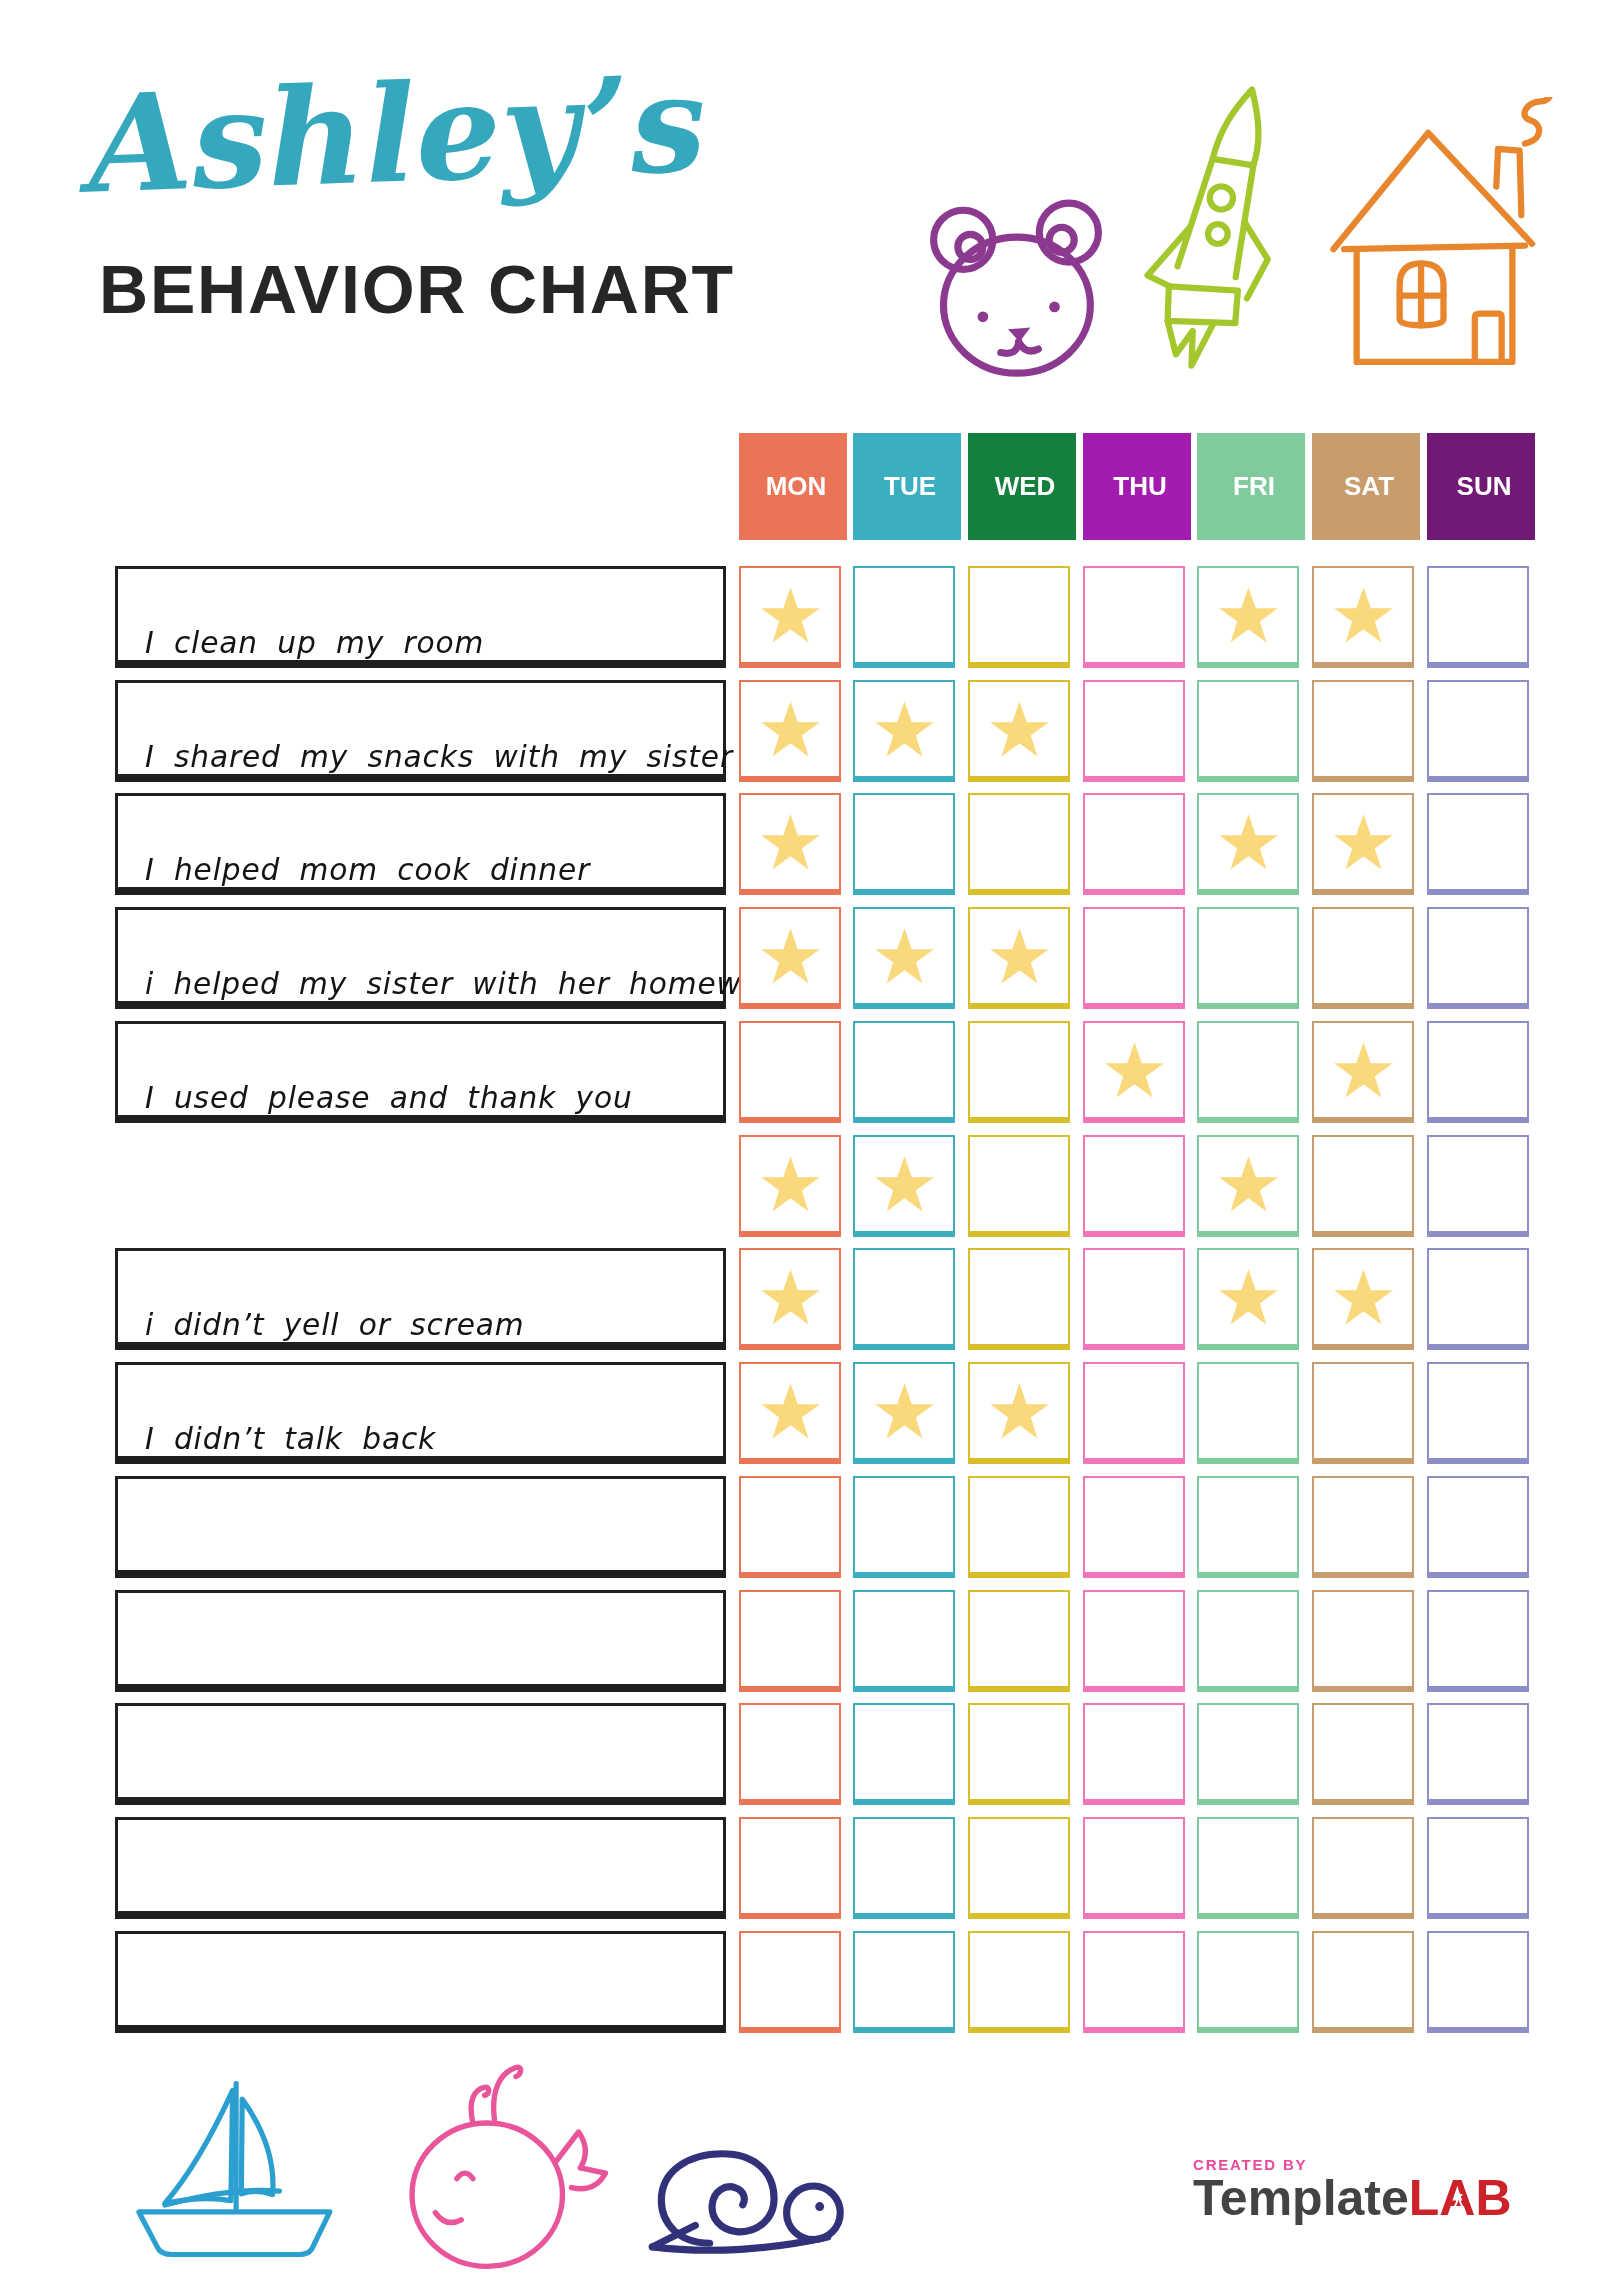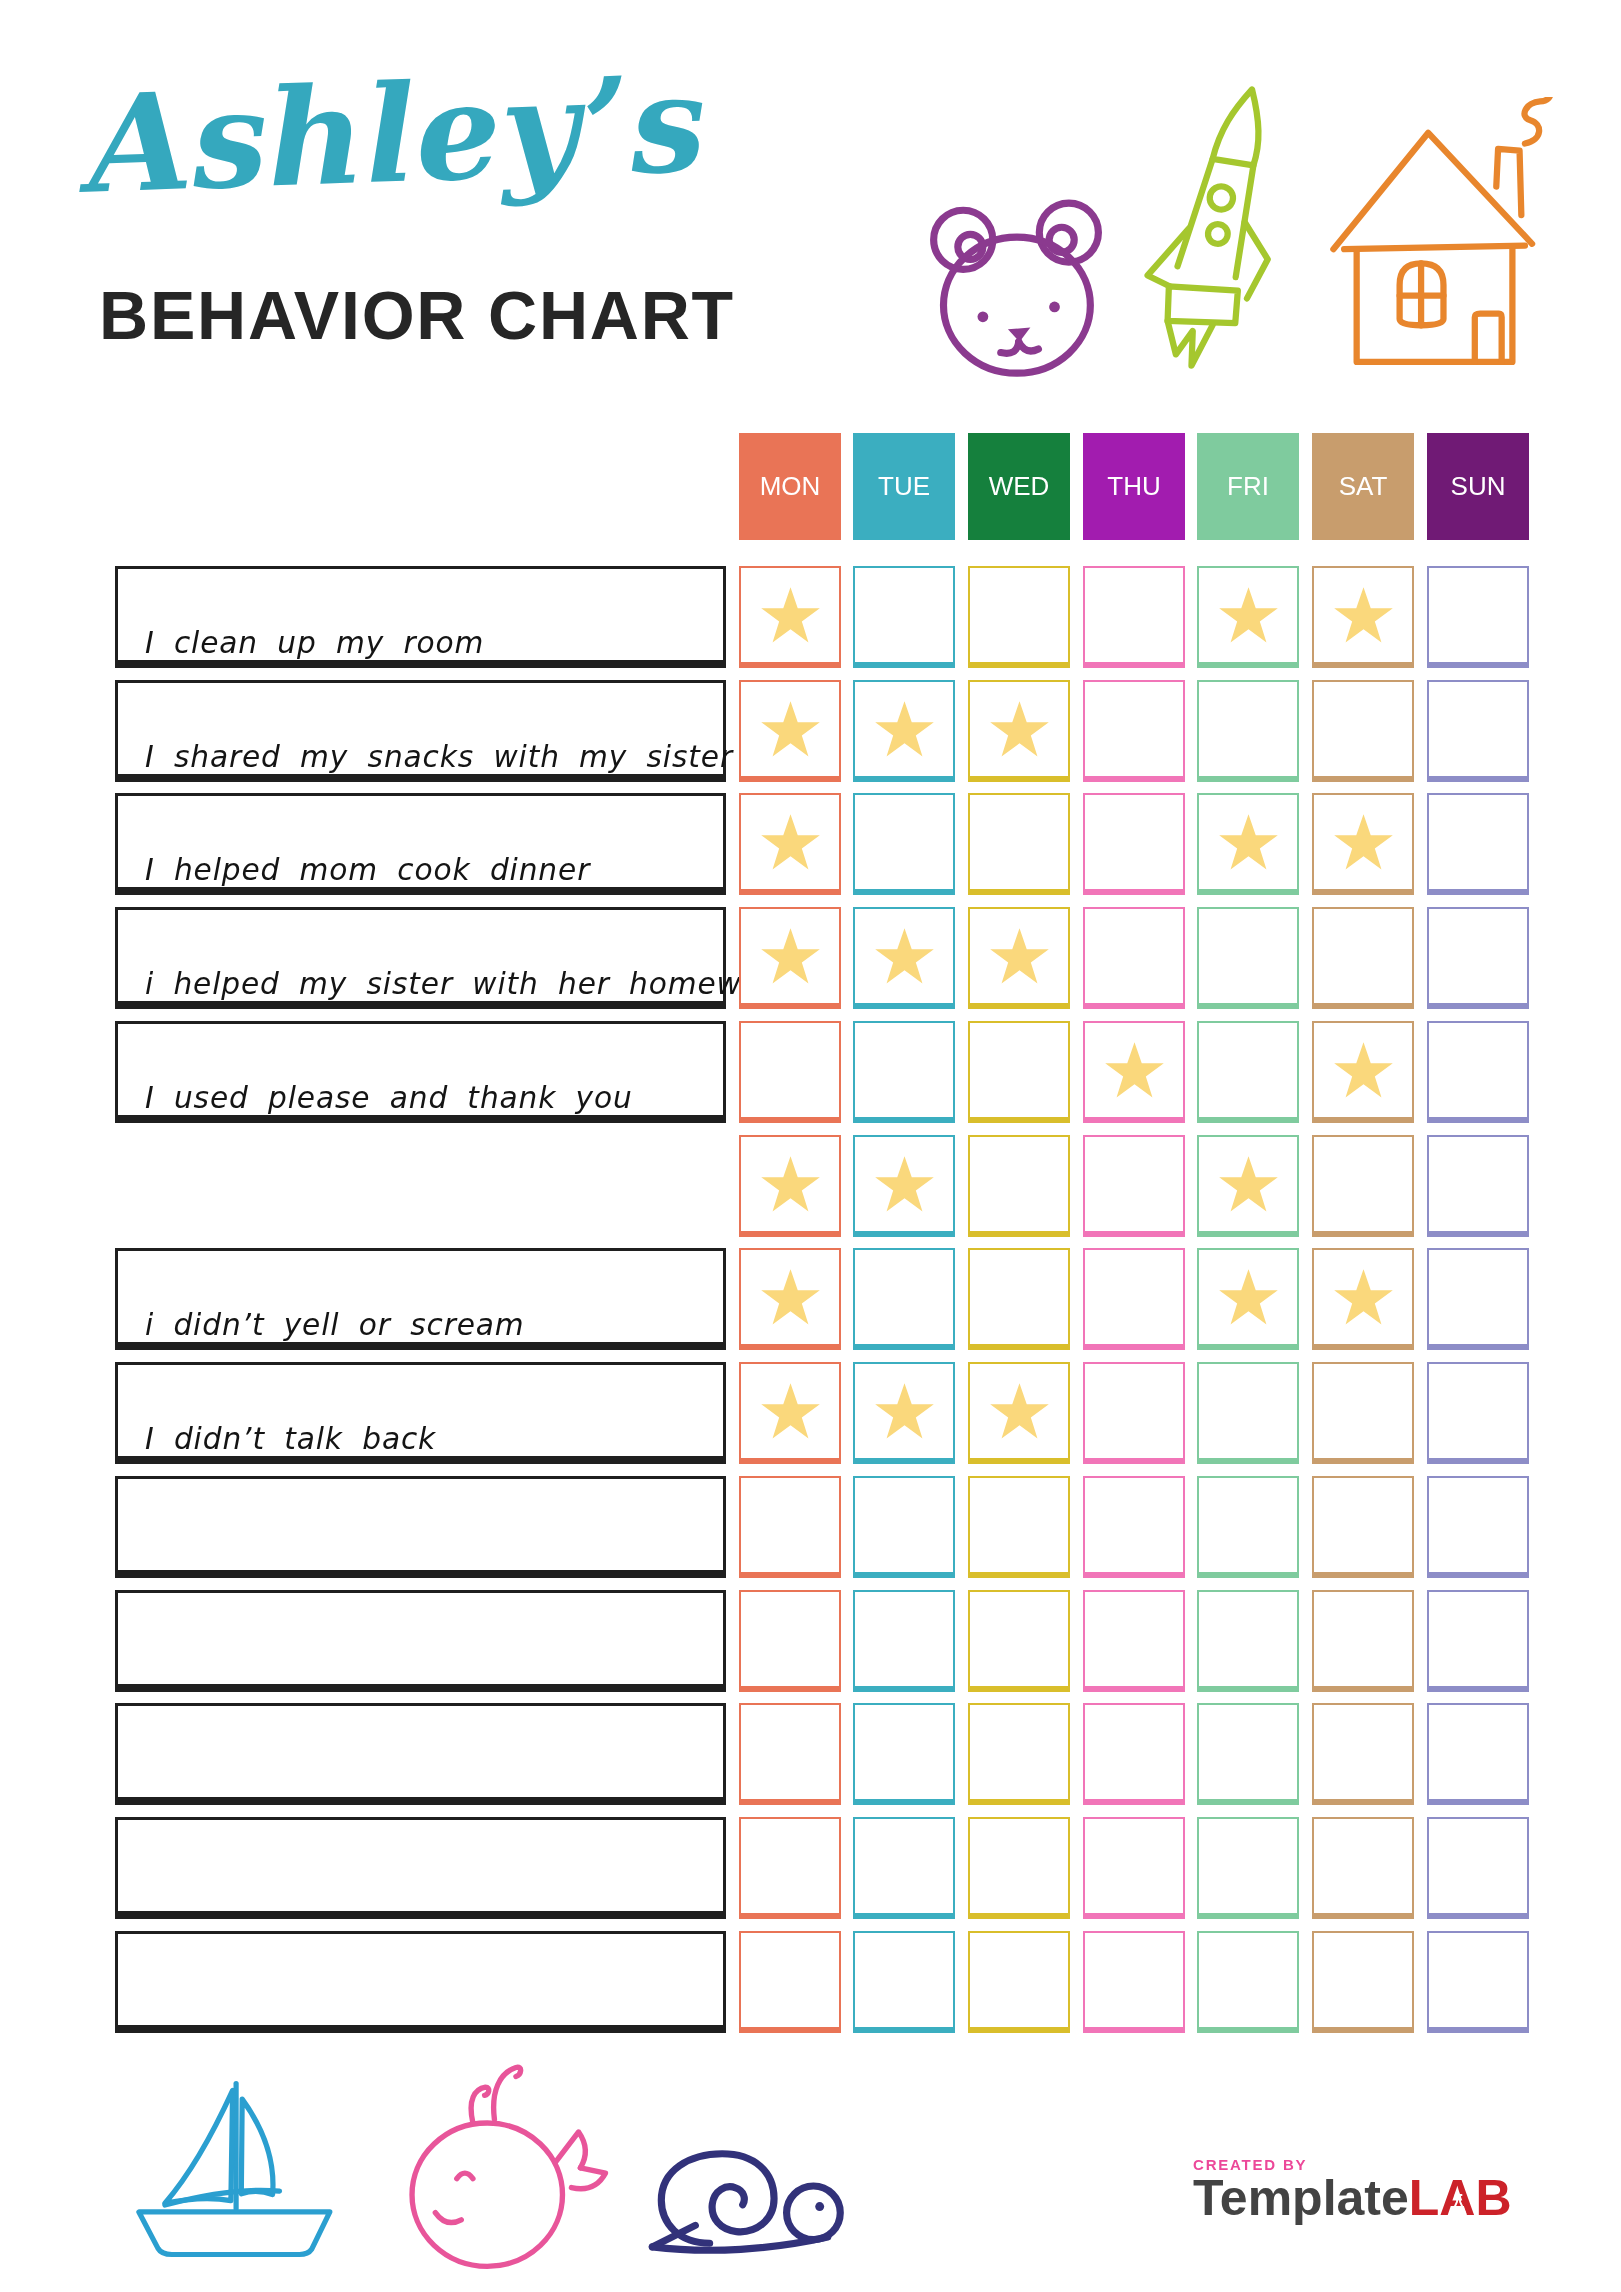--- a/index.html
+++ b/index.html
@@ -1,31 +1,31 @@
 <!DOCTYPE html>
 <html style="font-size:14.3px"><head>
 <meta charset="utf-8">
 <style>
   html,body{margin:0;padding:0;background:#fff;}
   .page{position:relative;width:1621px;height:2293px;background:#ffffff;overflow:hidden;
         font-family:"Liberation Sans",sans-serif;}
   
   .script-title{position:absolute;left:88px;top:61px;font-family:"DejaVu Serif",serif;
      font-style:italic;font-weight:bold;font-size:134px;line-height:1.1;transform:rotate(-2deg);}
-  .main-title{position:absolute;left:99px;top:276px;font-weight:bold;font-size:68px;
+  .main-title{position:absolute;left:99px;top:250px;font-weight:bold;font-size:68px;
      letter-spacing:1.8px;color:#262626;}
   
   .doodle{position:absolute;}
   .doodle svg{display:block;width:100%;height:100%;}
   
   .behaviors-head{position:absolute;left:115px;top:433px;width:611px;height:107px;
      background:#262626;color:#fff;display:flex;align-items:center;box-sizing:border-box;
      padding-left:38px;font-size:28px;font-weight:bold;letter-spacing:1.8px;}
   .day-head{position:absolute;top:433px;width:102px;height:107px;display:flex;
-     align-items:center;justify-content:center;color:#fff;font-weight:normal;font-size:26px;}
+     align-items:center;justify-content:center;color:#fff;font-weight:bold;font-size:26px;padding-left:6px;}
   
   .row{position:absolute;left:0;width:1621px;height:102px;}
   .label-box{position:absolute;left:115px;top:0;width:611px;height:100%;background:#fff;
      border:3.6px solid #1f1f1f;border-bottom-width:8px;box-sizing:border-box;
      display:flex;align-items:flex-end;padding-left:27px;}
   .label-text{font-family:"DejaVu Sans",sans-serif;font-style:italic;font-size:29.6px;
      letter-spacing:0.9px;word-spacing:9px;color:#141414;white-space:nowrap;}
   .cell{position:absolute;top:0;width:102px;height:100%;background:#fff;box-sizing:border-box;
      border:2.7px solid;border-bottom-width:6.3px;display:flex;align-items:center;justify-content:center;}
   .star{width:63px;height:63px;}

